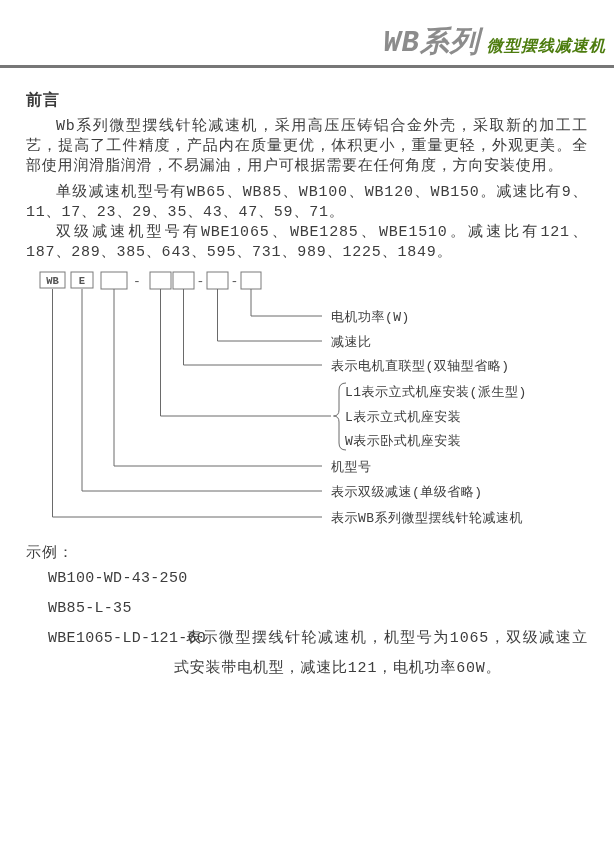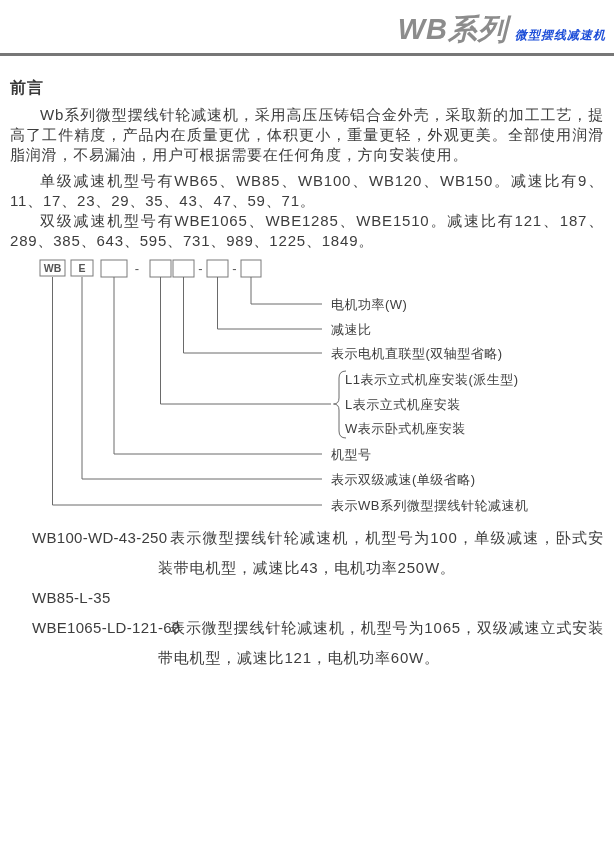--- a/index.html
+++ b/index.html
@@ -1,28 +1,28 @@
 <!DOCTYPE html>
 <html><head>
 <meta charset="utf-8">
 <style>
   html,body { margin:0; padding:0; background:#ffffff; }
   .page {
-    position:relative; width:614px; height:765px; margin:4px auto;
+    position:relative; width:614px; height:765px; margin:16px auto;
     background:#ffffff; overflow:hidden;
-    font-family:Liberation Sans, sans-serif;
+    font-family:Liberation Mono, monospace;
     color:#3d3d3d;
   }
   
   .header { display:flex; justify-content:flex-end; align-items:baseline; padding:6px 8px 0 0; }
   .series-title { font-size:29px; font-weight:bold; font-style:italic; color:#8c8c8c; letter-spacing:1px; }
-  .series-subtitle { font-size:12px; font-weight:bold; font-style:italic; color:#1d4ed8; margin-left:7px; letter-spacing:1px; }
+  .series-subtitle { font-size:16px; font-weight:bold; font-style:italic; color:#4d7c0f; margin-left:7px; letter-spacing:1px; }
   .header-rule { height:3px; background:#777777; margin-top:3px; }
 
-  .main { padding:0 10px; }
+  .main { padding:0 26px; }
   .sec-heading { font-size:16px; font-weight:bold; color:#3a3a3a; margin:22px 0 0 0; letter-spacing:1px; }
   .para {
     font-size:15px; line-height:20px; margin:6px 0 0 0;
     text-align:justify; text-indent:2em; letter-spacing:0.8px;
   }
   .para.no-gap { margin-top:0; }
 
   
   .diagram { display:block; margin:0; }
   .diagram text { fill:#3d3d3d; }
@@ -92,24 +92,24 @@
       <text class="lbl" x="345" y="133">L1表示立式机座安装(派生型)</text>
       <text class="lbl" x="345" y="157.5">L表示立式机座安装</text>
       <text class="lbl" x="345" y="181.5">W表示卧式机座安装</text>
       <text class="lbl" x="331" y="207.5">机型号</text>
       <text class="lbl" x="331" y="232.5">表示双级减速(单级省略)</text>
       <text class="lbl" x="331" y="258.5">表示WB系列微型摆线针轮减速机</text>
     </g>
   </svg>
 
   <div class="main">
+    <h3 class="examples-heading">示例：</h3>
 
     <div class="ex-row">
       <div class="ex-code">WB100-WD-43-250</div>
-      <div class="ex-desc">表示微型摆线针轮减速机，机型号为100，单级减速，卧式安装带电机型，减速比43，电机功率250W。</div>
     </div>
     <div class="ex-row">
       <div class="ex-code">WB85-L-35</div>
     </div>
     <div class="ex-row">
       <div class="ex-code">WBE1065-LD-121-60</div>
       <div class="ex-desc">表示微型摆线针轮减速机，机型号为1065，双级减速立式安装带电机型，减速比121，电机功率60W。</div>
     </div>
   </div>
 

